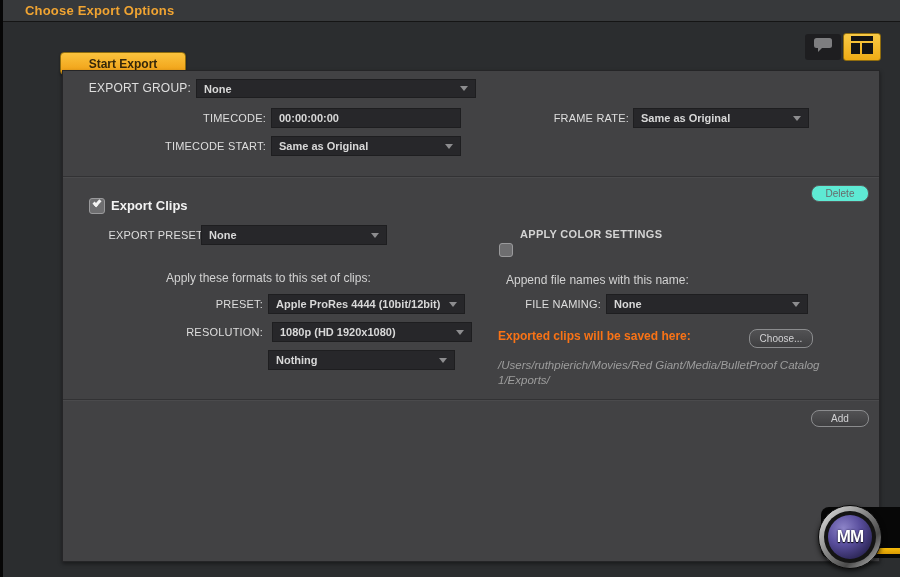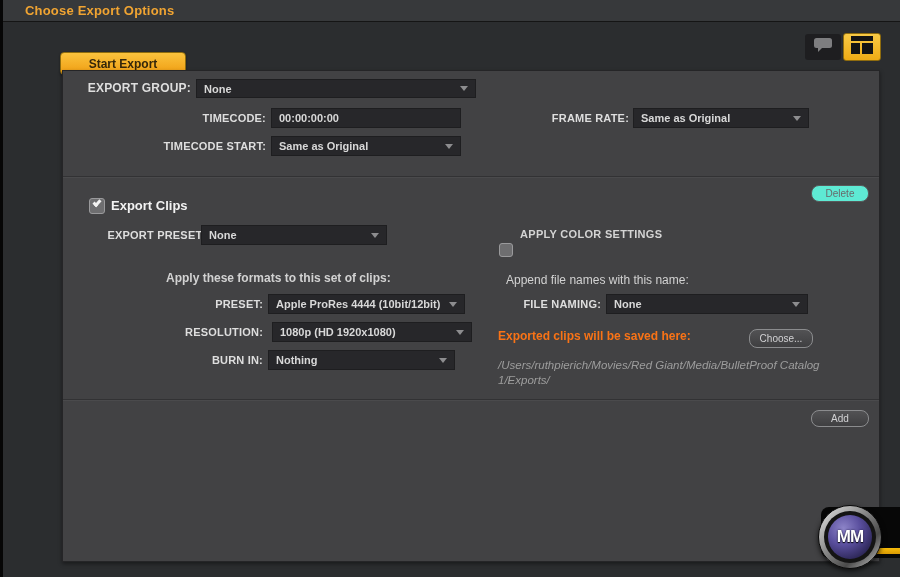--- a/index.html
+++ b/index.html
@@ -53,21 +53,21 @@
   .panel {
     left: 59px; top: 70px; width: 818px; height: 492px;
     background: #424244;
     border: 1px solid #252527;
     box-shadow: 0 2px 4px rgba(0,0,0,0.4);
   }
   .separator { left: 0; width: 816px; height: 2px; background: #323234;
                border-bottom: 1px solid #4a4a4c; }
 
   .lbl {
-    color: #dedede; font-size: 11px; font-weight: bold;
+    color: #dedede; font-size: 11px; font-weight: normal;
     text-align: right; line-height: 20px; letter-spacing: 0.2px;
   }
   .lbl-big { font-size: 12px; line-height: 19px; }
 
   .field, .dropdown {
     background: #27272a;
     border: 1px solid #1e1e20;
     color: #d8d8d8; font-size: 11px; font-weight: bold;
     display: flex; align-items: center;
     padding: 0 7px;
@@ -218,35 +218,34 @@
 
   <div class="abs lbl" style="left:8px; top:154px; width:134px;">EXPORT PRESET:</div>
   <div class="abs dropdown" style="left:138px; top:154px; width:186px; height:20px;">
     <span>None</span>
     <span class="chev"></span>
   </div>
 
   <div class="abs checkbox" style="left:436px; top:156px; width:14px; height:14px;"></div>
   <div class="abs" style="left:457px; top:156px; color:#d4d4d4; font-size:11px; font-weight:bold; line-height:14px; letter-spacing:0.3px;">APPLY COLOR SETTINGS</div>
 
-  <div class="abs heading" style="left:103px; top:200px;font-weight:bold;">Apply these formats to this set of clips:</div>
+  <div class="abs heading" style="left:103px; top:200px;">Apply these formats to this set of clips:</div>
 
   <div class="abs lbl" style="left:0px; top:223px; width:200px;">PRESET:</div>
   <div class="abs dropdown" style="left:205px; top:223px; width:197px; height:20px;">
     <span>Apple ProRes 4444 (10bit/12bit)</span>
     <span class="chev"></span>
   </div>
 
   <div class="abs lbl" style="left:0px; top:251px; width:200px;">RESOLUTION:</div>
   <div class="abs dropdown" style="left:209px; top:251px; width:200px; height:20px;">
     <span>1080p (HD 1920x1080)</span>
     <span class="chev"></span>
   </div>
 
-  <div class="abs lbl" style="left:0px; top:279px; width:200px;">BURN IN:</div>
   <div class="abs dropdown" style="left:205px; top:279px; width:187px; height:20px;">
     <span>Nothing</span>
     <span class="chev"></span>
   </div>
 
   <div class="abs heading" style="left:443px; top:202px;">Append file names with this name:</div>
 
   <div class="abs lbl" style="left:340px; top:223px; width:198px;">FILE NAMING:</div>
   <div class="abs dropdown" style="left:543px; top:223px; width:202px; height:20px;">
     <span>None</span>

